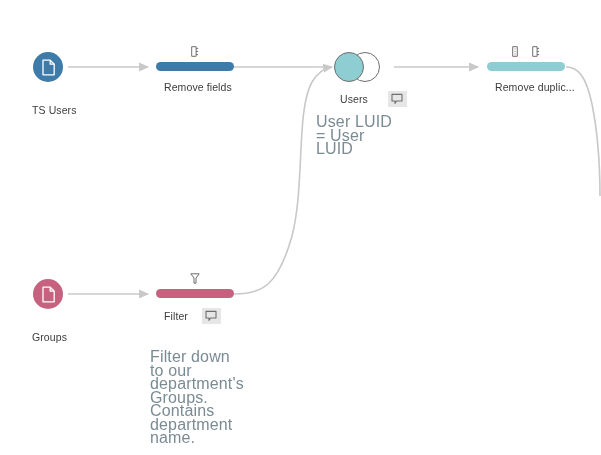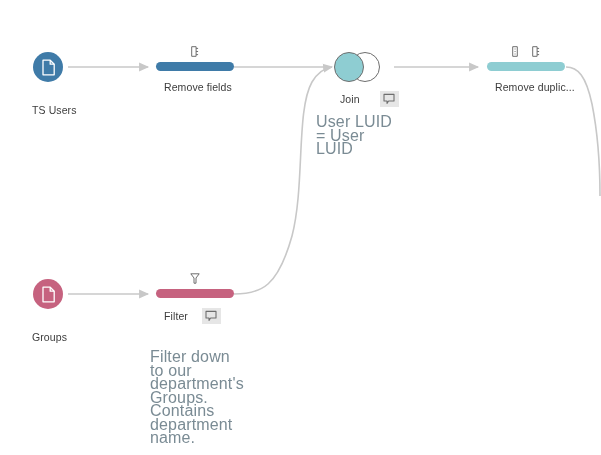--- a/index.html
+++ b/index.html
@@ -177,21 +177,21 @@
       <div class="node-label">Remove fields</div>
     </div>
   </div>
 
   <div class="node" style="left:334px; top:52px;">
     <div class="join-venn">
       <div class="circ right"></div>
       <div class="circ left"></div>
     </div>
     <div class="join-row">
-      <div class="node-label">Join</div>
+      <div class="node-label">Users</div>
       <div class="comment-btn">
         <svg class="glyph" width="12" height="12" viewBox="0 0 12 12">
           <path d="M1 1.4 h10 v6.6 h-5.4 l-1.6 2.4 v-2.4 h-3 z" fill="#e6e6e6" stroke="#6e6e6e" stroke-width="1.1" stroke-linejoin="round"></path>
         </svg>
       </div>
     </div>
     <div class="annotation" style="width:90px; margin-top:8px; margin-left:-18px;">User LUID = User LUID</div>
   </div>
 
   <div class="node input-node" style="left:33px; top:279px;">

